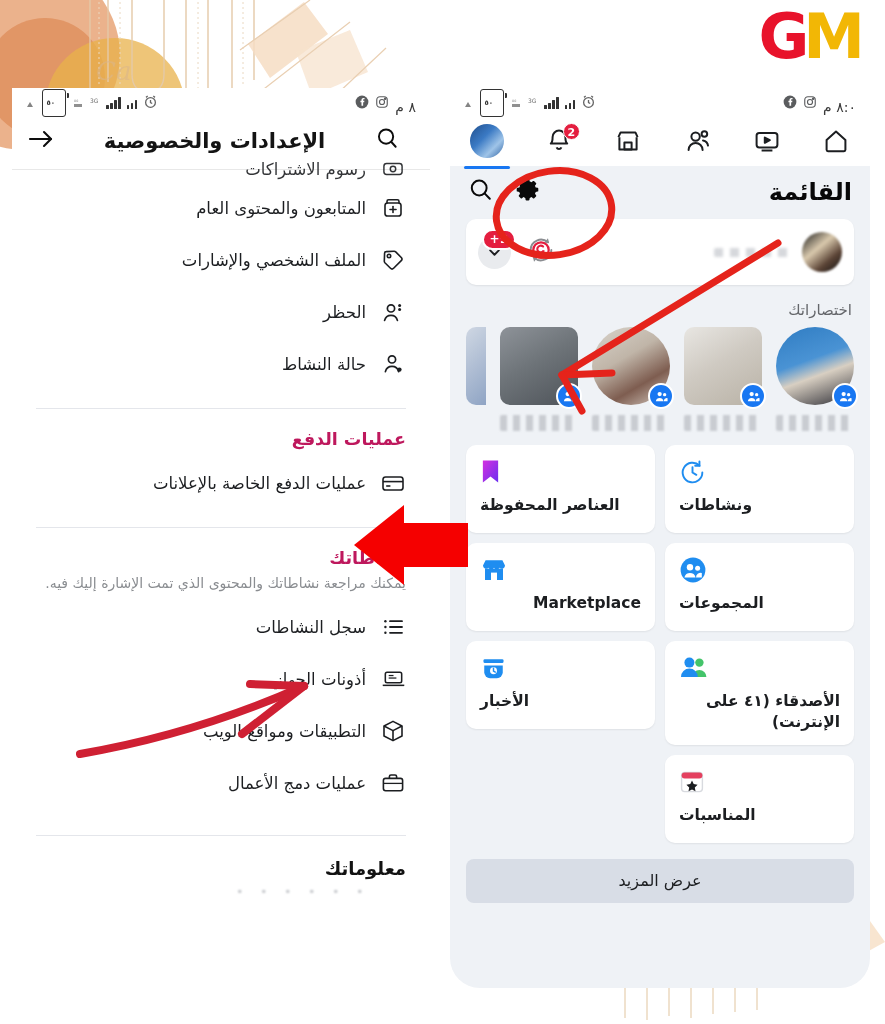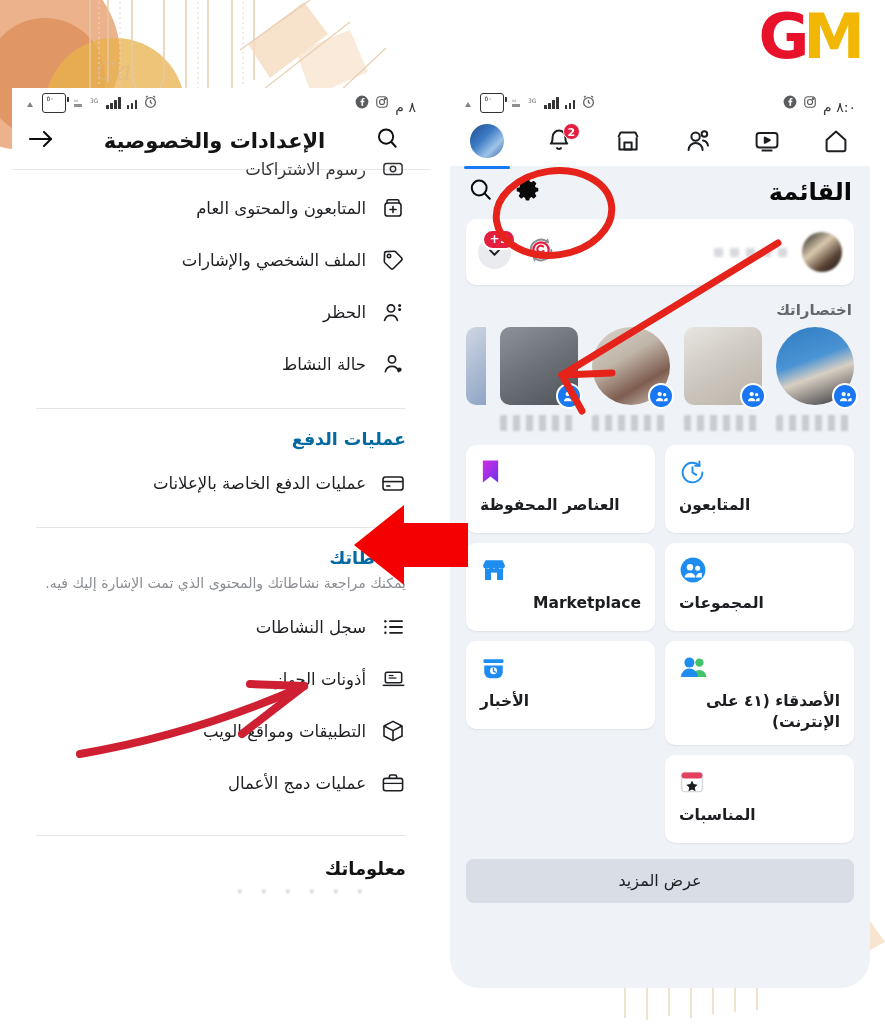--- a/index.html
+++ b/index.html
@@ -77,23 +77,24 @@
   .sb-glyph { opacity: .72; }
 
   .bars { display: flex; align-items: flex-end; gap: 1.5px; height: 12px; }
   .bars i { display: block; width: 2.5px; background: #333; border-radius: .5px; }
   .bars i:nth-child(1) { height: 4px; }
   .bars i:nth-child(2) { height: 6px; }
   .bars i:nth-child(3) { height: 9px; }
   .bars i:nth-child(4) { height: 12px; }
 
   .battery {
-    width: 24px; height: 20px; border: 1.6px solid #333;
-    border-radius: 3px; position: relative; display: flex; align-items: flex-start;
+    width: 24px; height: 28px; border: 1.6px solid #333;
+    border-radius: 3px; position: relative; display: flex; align-items: center;
     padding: 1.5px;
+    font-weight: bold;
   }
   .battery::after {
     content: ""; position: absolute; right: -3.5px; top: 3px;
     width: 2px; height: 5px; background: #333; border-radius: 0 1px 1px 0;
   }
   .battery span { font-size: 7px; color: #333; line-height: 1; padding-left: 2px; }
 
   
   .lp-header {
     display: flex; align-items: center; justify-content: space-between;
@@ -117,21 +118,21 @@
   .menu-row .mi-icon {
     width: 26px; height: 26px; flex: 0 0 26px;
     display: flex; align-items: center; justify-content: center; color: #1c1e21;
   }
   .menu-row .mi-label {
     font-size: 16.5px; color: #1c1e21; white-space: nowrap;
   }
   .menu-row.clipped { margin-top: -14px; height: 26px; overflow: hidden; padding-top: 0; padding-bottom: 0; opacity: .9; }
 
   .section-head { padding: 20px 24px 2px 24px; direction: rtl; }
-  .section-title { font-size: 17.5px; font-weight: bold; color: #0369a1; }
+  .section-title { font-size: 17.5px; font-weight: bold; color: #be185d; }
   .section-sub { font-size: 14px; color: #8a8d91; margin-top: 5px; line-height: 1.45; }
 
   .divider { height: 1px; background: #e4e6eb; margin: 18px 24px 0 24px; }
 
   .cut-title {
     padding: 22px 24px 0 24px; direction: rtl;
     font-size: 18px; font-weight: bold; color: #121212;
   }
   .cut-strip {
     margin: 6px 60px 0 60px; height: 10px; overflow: hidden;
@@ -193,21 +194,21 @@
   }
   .fb-pc-badge {
     position: absolute; top: -7px; right: -5px;
     background: #e41e3f; color: #fff; border-radius: 11px;
     font-size: 12px; font-weight: bold; padding: 2px 6px; line-height: 1.1;
     border: 2px solid #fff;
   }
 
   .fb-shortcuts-label {
     padding: 16px 18px 8px 18px; direction: rtl;
-    font-size: 15px; color: #65676b; font-weight: bold;
+    font-size: 15px; color: #65676b;
   }
   .fb-shortcuts-row {
     display: flex; direction: rtl; gap: 14px; padding: 0 16px;
     align-items: flex-start;
   }
   .fb-sc { width: 78px; position: relative; }
   .fb-sc-thumb {
     width: 78px; height: 78px; border-radius: 10px; position: relative;
     filter: blur(.6px);
   }
@@ -750,21 +751,21 @@
   <div class="fb-tiles">
 
     <div class="fb-tile">
       <span class="fb-tile-icon">
         <svg width="27" height="27" viewBox="0 0 28 28" fill="none" stroke="#1f8df0" stroke-width="2" stroke-linecap="round">
           <path d="M24.2 14 a10.2 10.2 0 1 1-3-7.2"></path>
           <path d="M21.2 2.6 V7 H16.8"></path>
           <path d="M14 8.4 V14 l4 2.4"></path>
         </svg>
       </span>
-      <span class="fb-tile-label">المتابعون</span>
+      <span class="fb-tile-label">ونشاطات</span>
     </div>
 
     <div class="fb-tile">
       <span class="fb-tile-icon">
         <svg width="21" height="28" viewBox="0 0 22 28">
           <defs>
               <linearGradient id="gSaved" x1="0" y1="0" x2="1" y2="1">
             <stop offset="0%" stop-color="#d42fe0"></stop>
                 <stop offset="100%" stop-color="#6a2ff0"></stop>
           </linearGradient>

